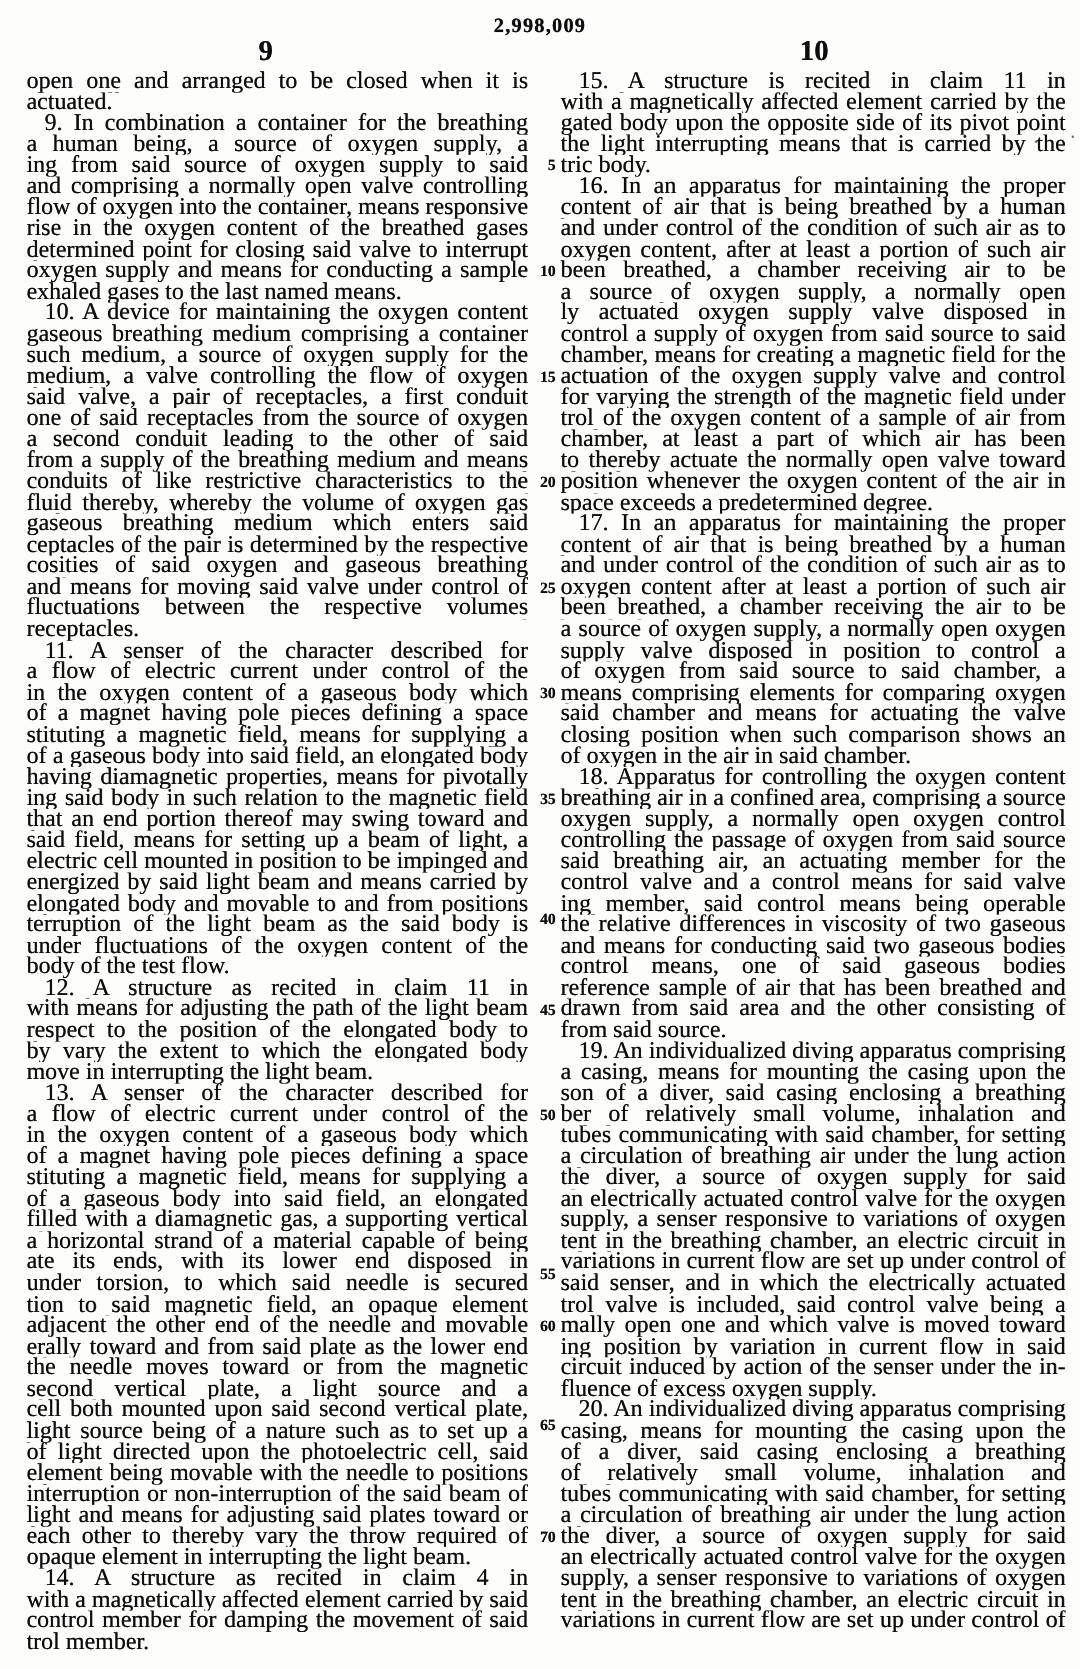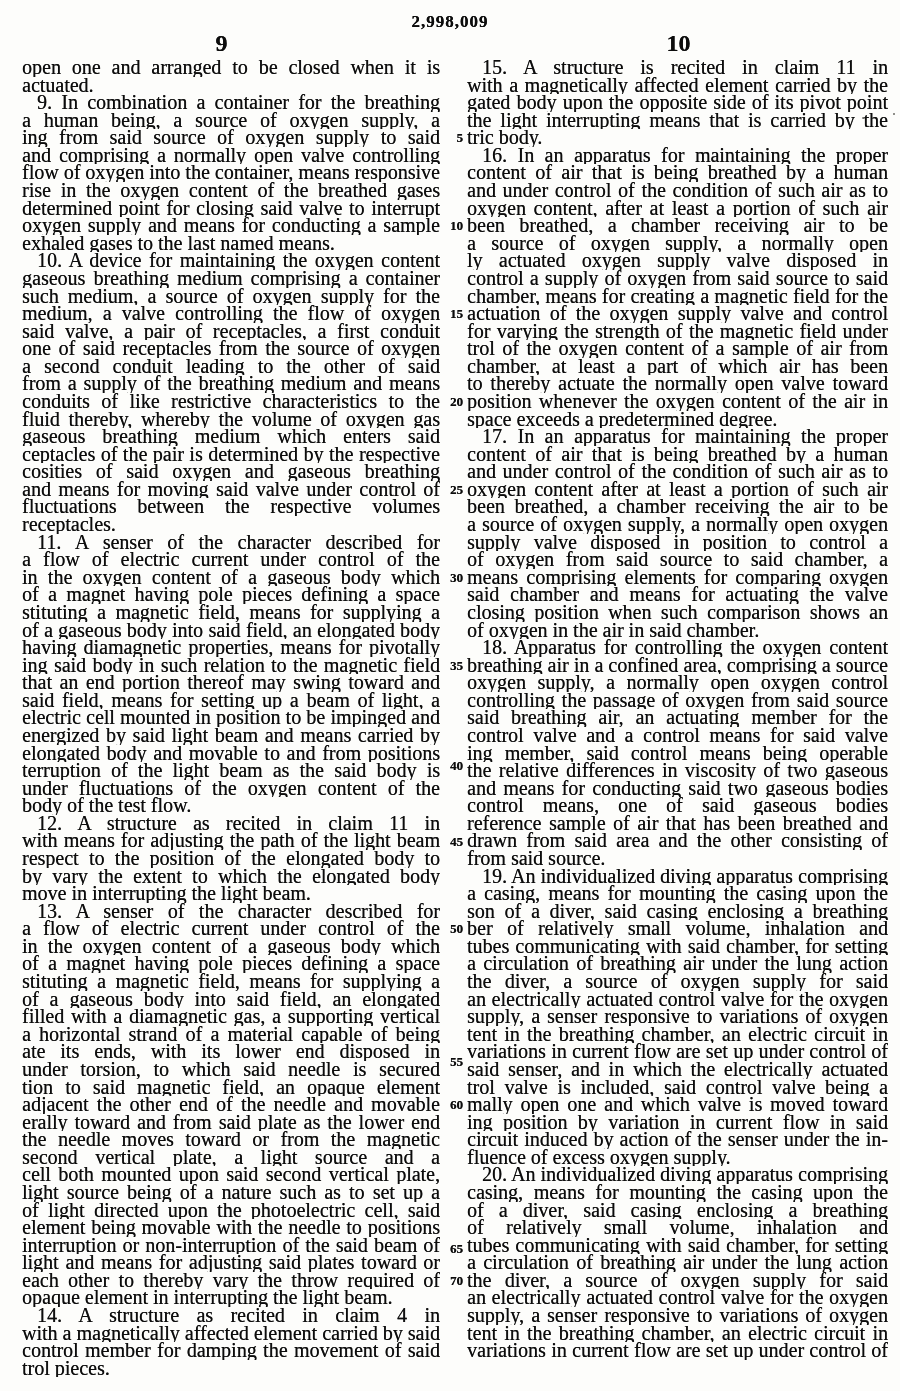--- a/index.html
+++ b/index.html
@@ -118,37 +118,37 @@
       <div class="tl">light source being of a nature such as to set up a beam</div>
       <div class="tl">of light directed upon the photoelectric cell, said opaque</div>
       <div class="tl">element being movable with the needle to positions of</div>
       <div class="tl">interruption or non-interruption of the said beam of</div>
       <div class="tl">light and means for adjusting said plates toward or from</div>
       <div class="tl">each other to thereby vary the throw required of said</div>
       <div class="tl end">opaque element in interrupting the light beam.</div>
       <div class="tl in">14. A structure as recited in claim 4 in combination</div>
       <div class="tl">with a magnetically affected element carried by said</div>
       <div class="tl">control member for damping the movement of said con-</div>
-      <div class="tl end">trol pieces.</div>
+      <div class="tl end">trol member.</div>
     </div>
 
   <div class="gutter">
       <div class="gn" style="top: 70.32px;">5</div>
       <div class="gn" style="top: 158.22px;">10</div>
       <div class="gn" style="top: 246.12px;">15</div>
       <div class="gn" style="top: 334.02px;">20</div>
       <div class="gn" style="top: 421.92px;">25</div>
       <div class="gn" style="top: 509.82px;">30</div>
       <div class="gn" style="top: 597.72px;">35</div>
       <div class="gn" style="top: 698px;">40</div>
       <div class="gn" style="top: 773.52px;">45</div>
       <div class="gn" style="top: 861.42px;">50</div>
       <div class="gn" style="top: 949.32px; margin-top: 45px;">55</div>
       <div class="gn" style="top: 1037.22px;">60</div>
-      <div class="gn" style="top: 1181px;">65</div>
+      <div class="gn" style="top: 1120px;">65</div>
       <div class="gn" style="top: 1213.02px;">70</div>
       <div class="gn" style="top: 1345px; font-style: italic;">75</div>
     </div>
 
   <div class="col right">
       <div class="tl in">15. A structure is recited in claim 11 in combination</div>
       <div class="tl">with a magnetically affected element carried by the elon-</div>
       <div class="tl">gated body upon the opposite side of its pivot point from</div>
       <div class="tl">the light interrupting means that is carried by the dialec-</div>
       <div class="tl end">tric body.</div>

